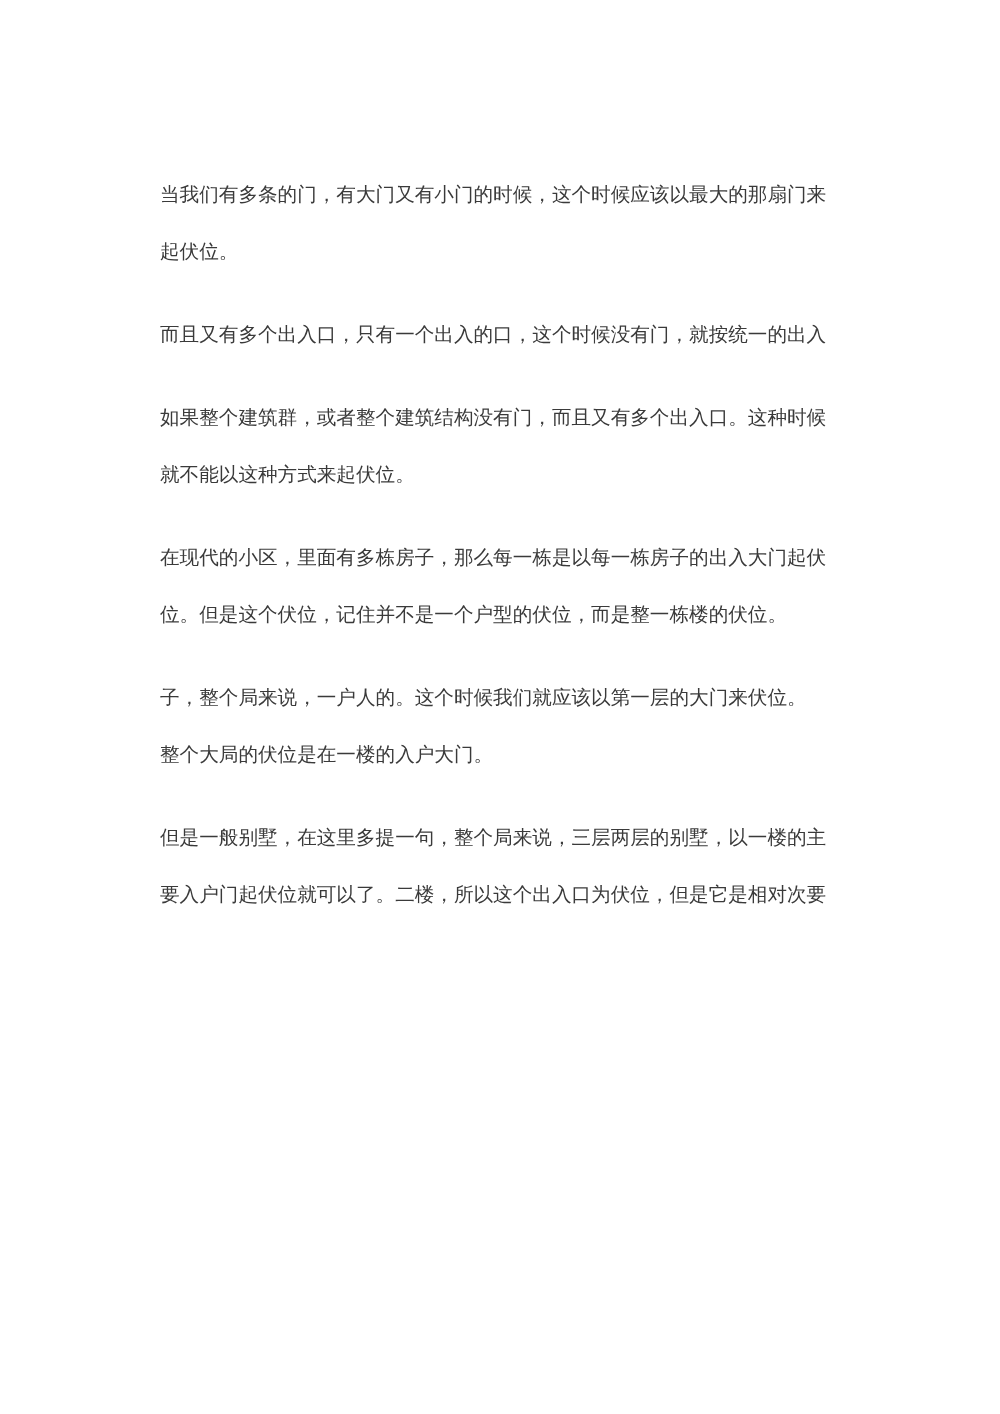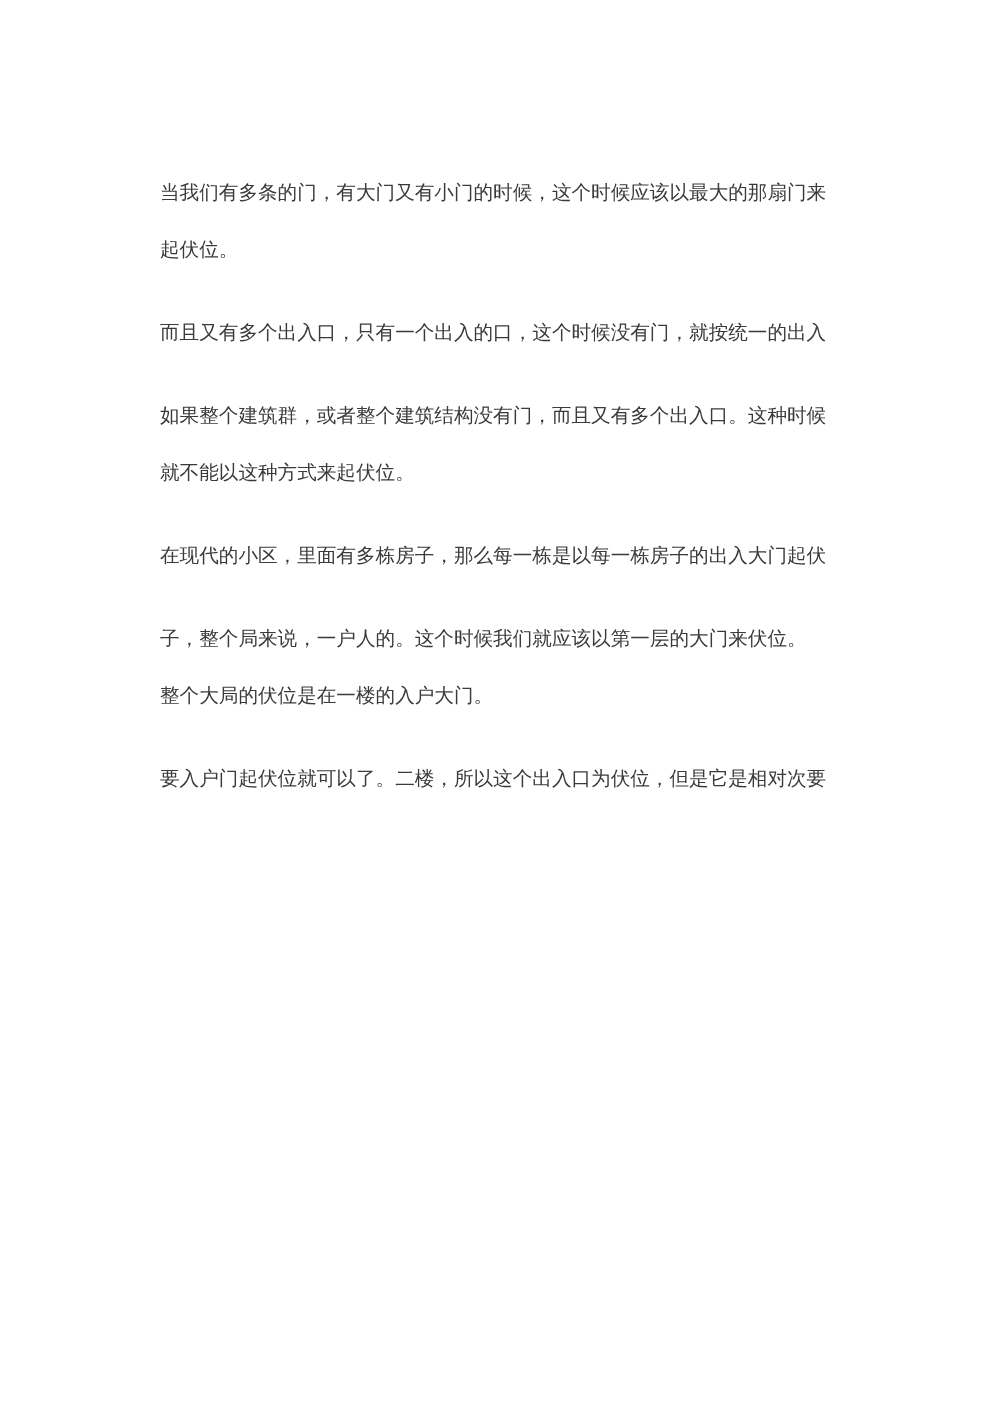--- a/index.html
+++ b/index.html
@@ -14,21 +14,21 @@
     overflow: hidden;
   }
   .page {
     position: absolute;
     left: 160px;
     top: 166px;
     width: 682px;
   }
   .para {
     margin: 0 0 26px 0;
-    font-family: Liberation Mono, monospace;
+    font-family: Liberation Serif, serif;
     font-size: 19.6px;
     line-height: 57px;
     color: #3a3a3a;
     letter-spacing: 0px;
     text-align: justify;
     text-align-last: left;
     word-break: break-all;
   }
   .line {
     display: block;
@@ -50,25 +50,27 @@
     <span class="line">而且又有多个出入口，只有一个出入的口，这个时候没有门，就按统一的出入</span>
   </p>
 
   <p class="para">
     <span class="line">如果整个建筑群，或者整个建筑结构没有门，而且又有多个出入口。这种时候</span>
     <span class="line">就不能以这种方式来起伏位。</span>
   </p>
 
   <p class="para">
     <span class="line">在现代的小区，里面有多栋房子，那么每一栋是以每一栋房子的出入大门起伏</span>
+    <span class="line">位。但是这个伏位，记住并不是一个户型的伏位，而是整一栋楼的伏位。</span>
   </p>
 
   <p class="para">
     <span class="line">子，整个局来说，一户人的。这个时候我们就应该以第一层的大门来伏位。</span>
     <span class="line">整个大局的伏位是在一楼的入户大门。</span>
   </p>
 
 
   <p class="para">
+    <span class="line">但是一般别墅，在这里多提一句，整个局来说，三层两层的别墅，以一楼的主</span>
     <span class="line">要入户门起伏位就可以了。二楼，所以这个出入口为伏位，但是它是相对次要</span>
   </p>
 
 </div>
 
 </body></html>

